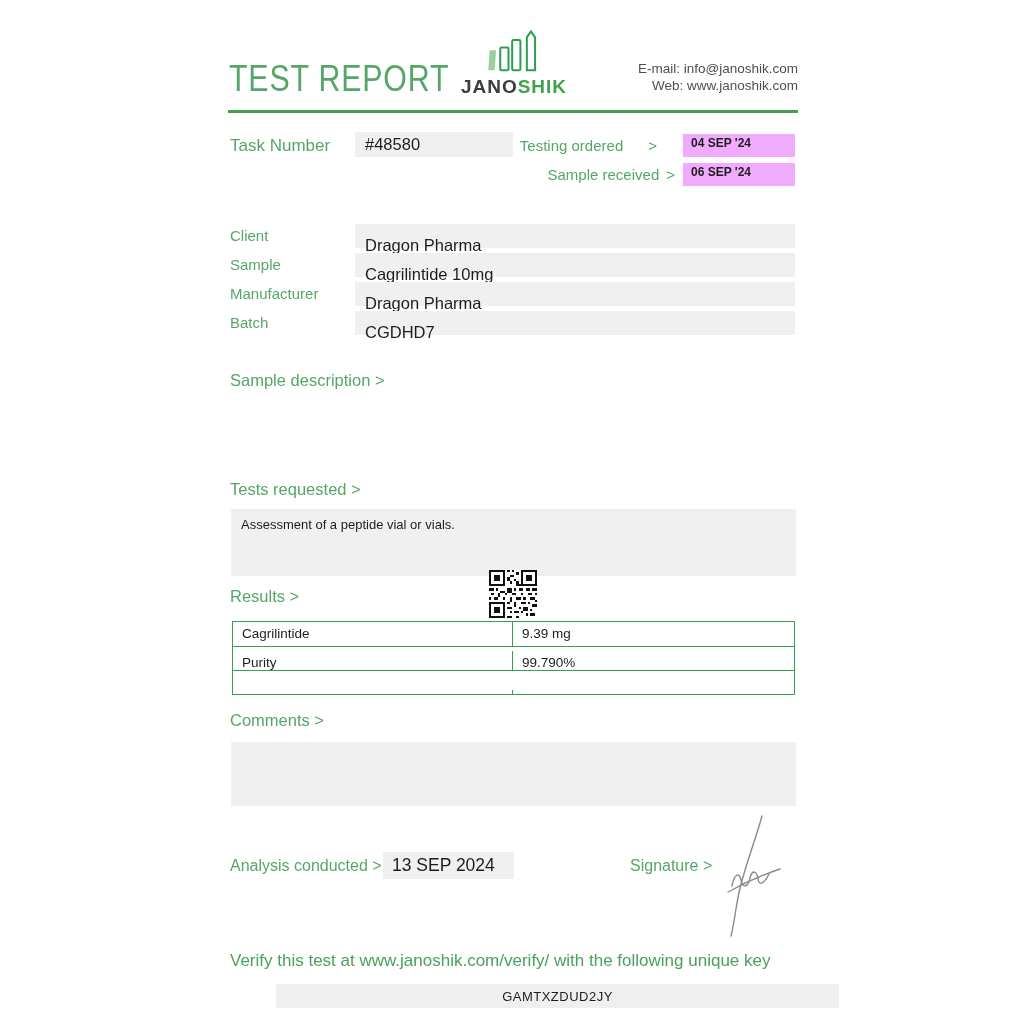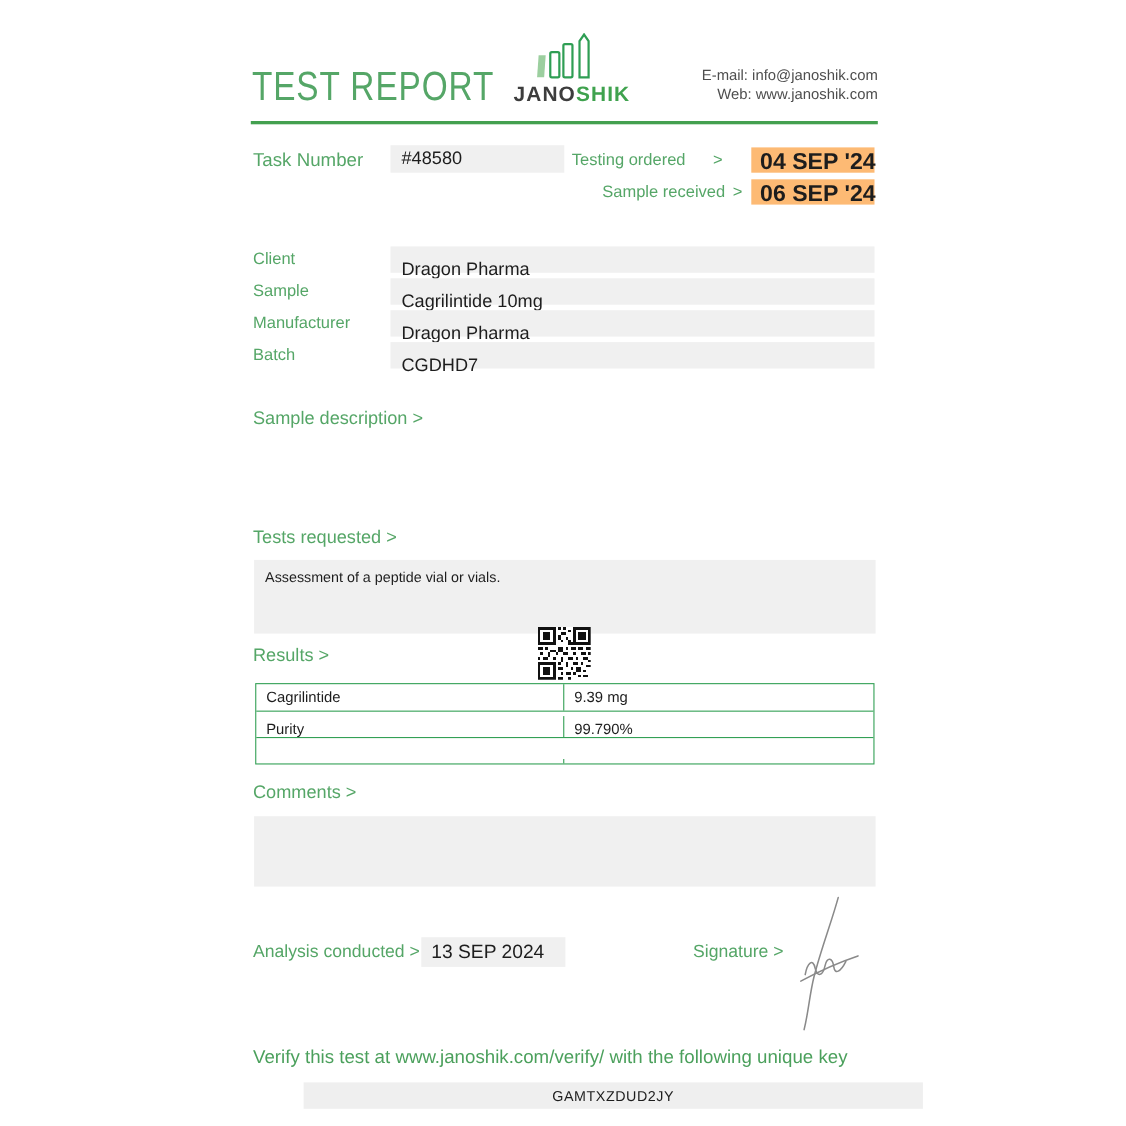--- a/index.html
+++ b/index.html
@@ -20,21 +20,21 @@
     font-size: 37px;
     font-weight: 400;
     color: #55a667;
     letter-spacing: 1px;
     transform: scaleX(0.82);
     transform-origin: left top;
     white-space: nowrap;
   }
   .logo-block { left: 455px; top: 30px; width: 118px; text-align: center; }
   .logo-icon { display: block; margin: 0 auto 2px auto; }
-  .logo-text { font-size: 19px; font-weight: 700; letter-spacing: 1px; white-space: nowrap; text-align: right; }
+  .logo-text { font-size: 19px; font-weight: 700; letter-spacing: 1px; white-space: nowrap; }
   .logo-text .dark { color: #3d3d3d; }
   .logo-text .green { color: #3fa24e; }
   .contact-block {
     right: 226px; top: 60px;
     text-align: right;
     font-size: 13.5px;
     color: #4e4e4e;
     line-height: 17px;
     white-space: nowrap;
   }
@@ -50,22 +50,22 @@
   .value-text { color: #1d1d1d; }
 
   
   .task-label { left: 230px; top: 136px; font-size: 17px; }
   .task-value { left: 355px; top: 132px; width: 158px; height: 25px;
     font-size: 16.5px; padding: 3px 0 0 10px; }
 
   .date-row { display: flex; align-items: center; height: 24px; }
   .date-row .lbl { font-size: 15px; color: #55a667; }
   .date-row .arrow { font-size: 15px; color: #55a667; margin: 0 8px 0 7px; }
-  .date-row .val { width: 112px; height: 23px; background: #fdba74;
-    font-size: 21px; font-weight: 600; color: #1d1d1d; padding: 2px 0 0 8px; white-space: nowrap; }
+  .date-row .val { width: 112px; height: 23px; background: #f0abfc;
+    font-size: 12px; font-weight: 600; color: #1d1d1d; padding: 2px 0 0 8px; white-space: nowrap; }
   #testing-ordered { right: 229px; top: 133px; gap: 18px; }
   #sample-received { right: 229px; top: 162px; }
 
   
   .detail-row { left: 230px; height: 25px; width: 565px; }
   .detail-row .lbl { position: absolute; left: 0; top: 3px; font-size: 15px; }
   .detail-row .val { position: absolute; left: 125px; top: 0; width: 440px; height: 24px;
     font-size: 16.5px; font-weight: 500; padding: 12px 0 0 10px; }
 
   

